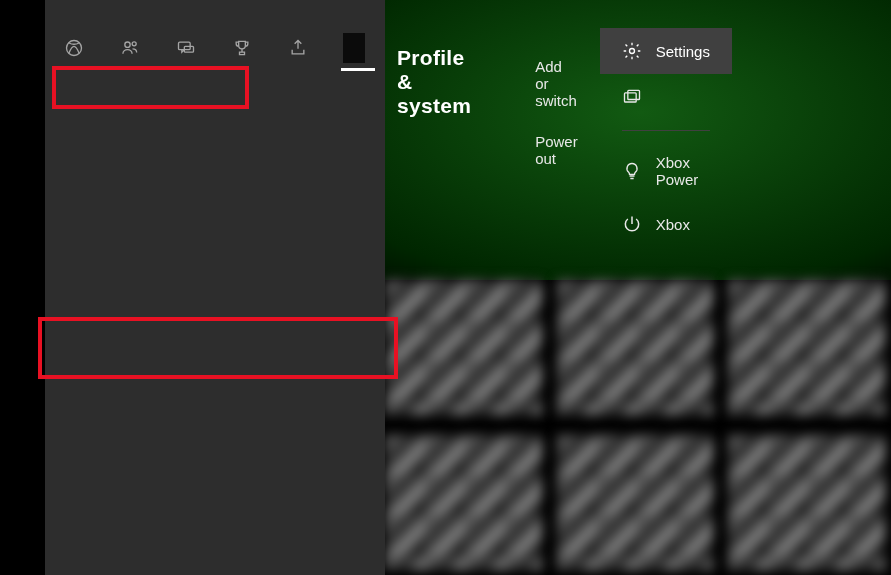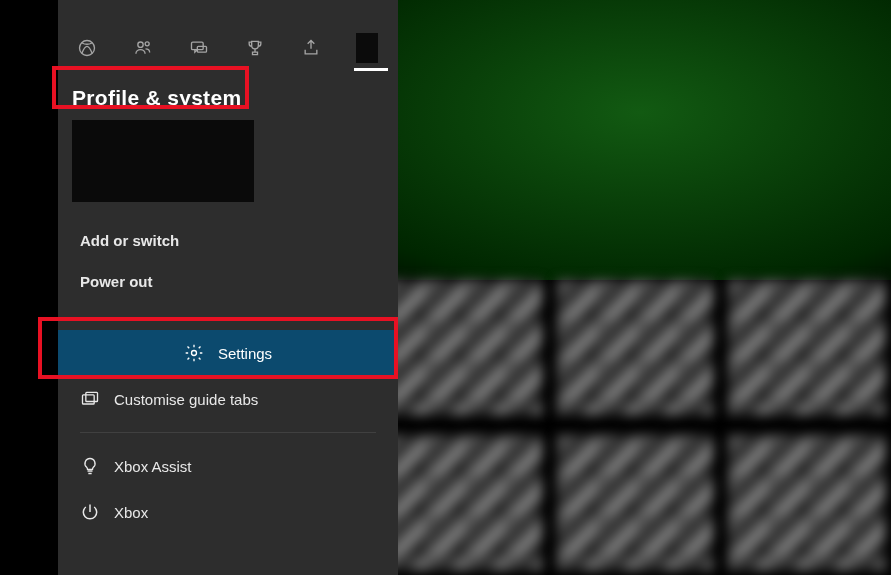--- a/index.html
+++ b/index.html
@@ -36,28 +36,28 @@
       gap: 20px 15px;
     }
     .bg .tile {
       background: linear-gradient(135deg, #555 25%, #333 25%, #333 50%, #777 50%, #777 75%, #222 75%);
       background-size: 40px 40px;
       filter: blur(6px);
     }
 
     .guide {
       position: absolute;
-      left: 58px;
+      left: 45px;
       top: 0;
       width: 340px;
       height: 575px;
       background: #2d2d2d;
       color: #e8e8e8;
       display: flex;
-      flex-direction: column;
+      flex-direction: row;
       padding-top: 28px;
     }
     .tabs {
       display: flex;
       align-items: center;
       gap: 34px;
       padding: 0 18px;
       height: 40px;
     }
     .tab-icon {
@@ -106,44 +106,42 @@
     .profile-card {
       margin: 10px 14px 0 14px;
       width: 182px;
       height: 82px;
       background: #0a0a0a;
     }
 
     .menu-section-primary {
       margin: 18px 0 8px 0;
       padding: 0 14px 20px 14px;
-      font-weight: bold;
     }
     .menu-item-plain {
       padding: 12px 8px;
       font-size: 15px;
       color: #e8e8e8;
       cursor: pointer;
     }
 
     .menu-section-settings {
       padding: 0;
     }
     .menu-row {
       display: flex;
       align-items: center;
       gap: 14px;
       padding: 13px 22px;
       font-size: 15px;
       cursor: pointer;
     }
     .menu-row.selected {
-      background: #0c4a6e;
+      background: #404040;
       color: #fff;
-      justify-content: center;
     }
     .menu-icon {
       width: 20px;
       height: 20px;
       color: #e8e8e8;
       display: flex;
       align-items: center;
       justify-content: center;
       flex-shrink: 0;
     }
@@ -245,34 +243,33 @@
       </span>
       <span>Settings</span>
     </div>
     <div class="menu-row">
       <span class="menu-icon">
         <svg viewBox="0 0 24 24" width="20" height="20" fill="none" stroke="currentColor" stroke-width="1.6">
             <rect x="3" y="7" width="14" height="11" rx="1"></rect>
             <rect x="7" y="4" width="14" height="11" rx="1"></rect>
           </svg>
       </span>
-      <span>Customise guide tabs</span>
     </div>
 
     <div class="divider"></div>
 
     <div class="menu-section-lower">
       <div class="menu-row">
         <span class="menu-icon">
           <svg viewBox="0 0 24 24" width="20" height="20" fill="none" stroke="currentColor" stroke-width="1.6">
               <path d="M9 18h6M10 21h4"></path>
               <path d="M12 3a6 6 0 0 0-4 10.5c.8.8 1 1.5 1 2.5h6c0-1 .2-1.7 1-2.5A6 6 0 0 0 12 3z"></path>
             </svg>
         </span>
-        <span>Xbox Assist</span>
+        <span>Xbox Power</span>
       </div>
       <div class="menu-row">
         <span class="menu-icon">
           <svg viewBox="0 0 24 24" width="20" height="20" fill="none" stroke="currentColor" stroke-width="1.8">
               <path d="M12 3v9"></path>
               <path d="M7 6a8 8 0 1 0 10 0"></path>
             </svg>
         </span>
         <span>Xbox</span>
       </div>

